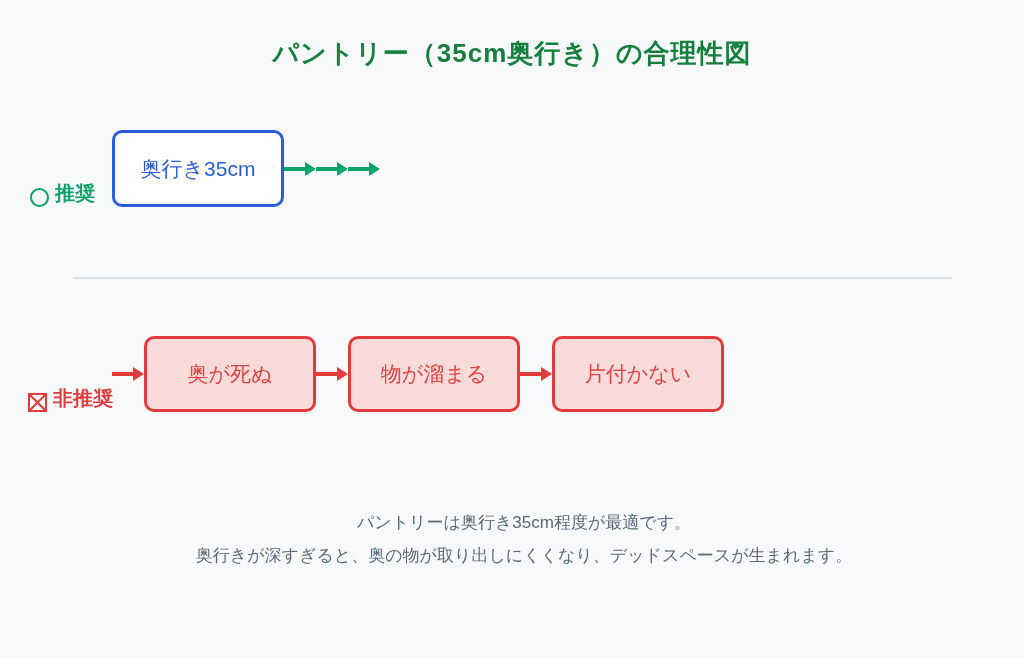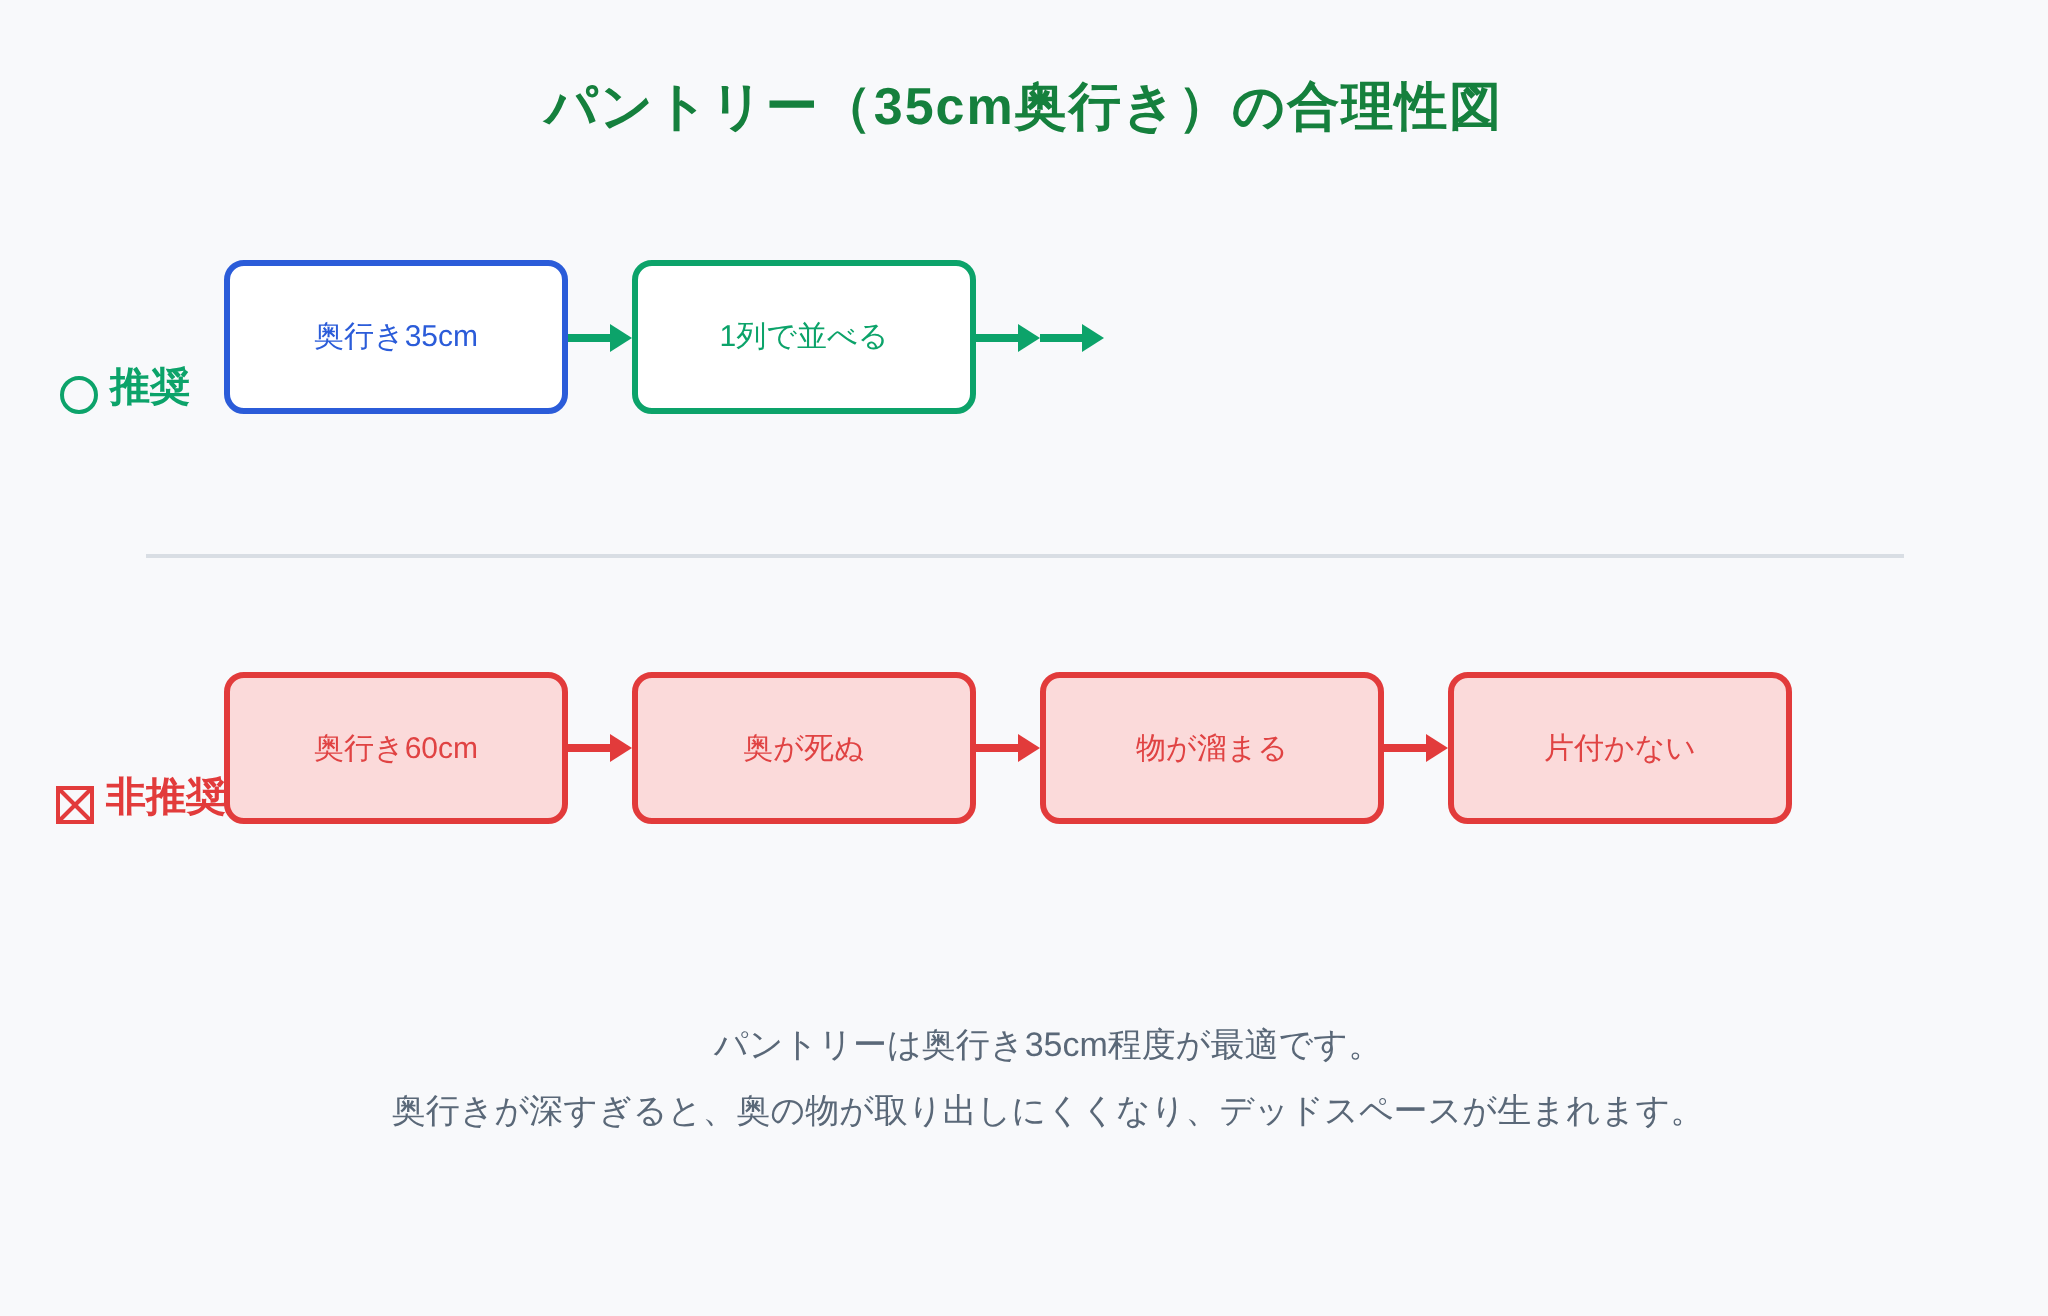--- a/index.html
+++ b/index.html
@@ -52,21 +52,21 @@
     left: 112px; top: 0; height: 100%;
     display: flex;
     align-items: stretch;
   }
   .flow-box {
     width: 172px;
     border-radius: 10px;
     display: flex;
     align-items: center;
     justify-content: center;
-    font-size: 15px;
+    font-size: 21px;
     text-align: center;
     background: #ffffff;
   }
   .row-recommended .flow-box {
     border: 3px solid #0ca36a;
     color: #0ca36a;
   }
   .row-recommended .flow-box.box-start {
     border-color: #2b5cd9;
     color: #2b5cd9;
@@ -121,23 +121,20 @@
     <span>推奨</span>
   </div>
   <div class="boxes">
     <div class="flow-box box-start">
       <span>奥行き35cm</span>
     </div>
     <div class="flow-arrow">
       <span class="shaft"></span>
         <span class="head"></span>
     </div>
-    <div class="flow-box">
-      <span>1列で並べる</span>
-    </div>
     <div class="flow-arrow">
       <span class="shaft"></span>
         <span class="head"></span>
     </div>
     <div class="flow-arrow">
       <span class="shaft"></span>
         <span class="head"></span>
     </div>
   </div>
 </section>
@@ -149,23 +146,20 @@
     <span class="crossbox-glyph">
       <svg width="19" height="19" viewBox="0 0 19 19">
         <rect x="1" y="1" width="17" height="17" fill="none" stroke="#e23b3b" stroke-width="2"></rect>
         <line x1="2" y1="2" x2="17" y2="17" stroke="#e23b3b" stroke-width="2"></line>
         <line x1="17" y1="2" x2="2" y2="17" stroke="#e23b3b" stroke-width="2"></line>
       </svg>
     </span>
     <span>非推奨</span>
   </div>
   <div class="boxes">
-    <div class="flow-box">
-      <span>奥行き60cm</span>
-    </div>
     <div class="flow-arrow">
       <span class="shaft"></span>
         <span class="head"></span>
     </div>
     <div class="flow-box">
       <span>奥が死ぬ</span>
     </div>
     <div class="flow-arrow">
       <span class="shaft"></span>
         <span class="head"></span>

